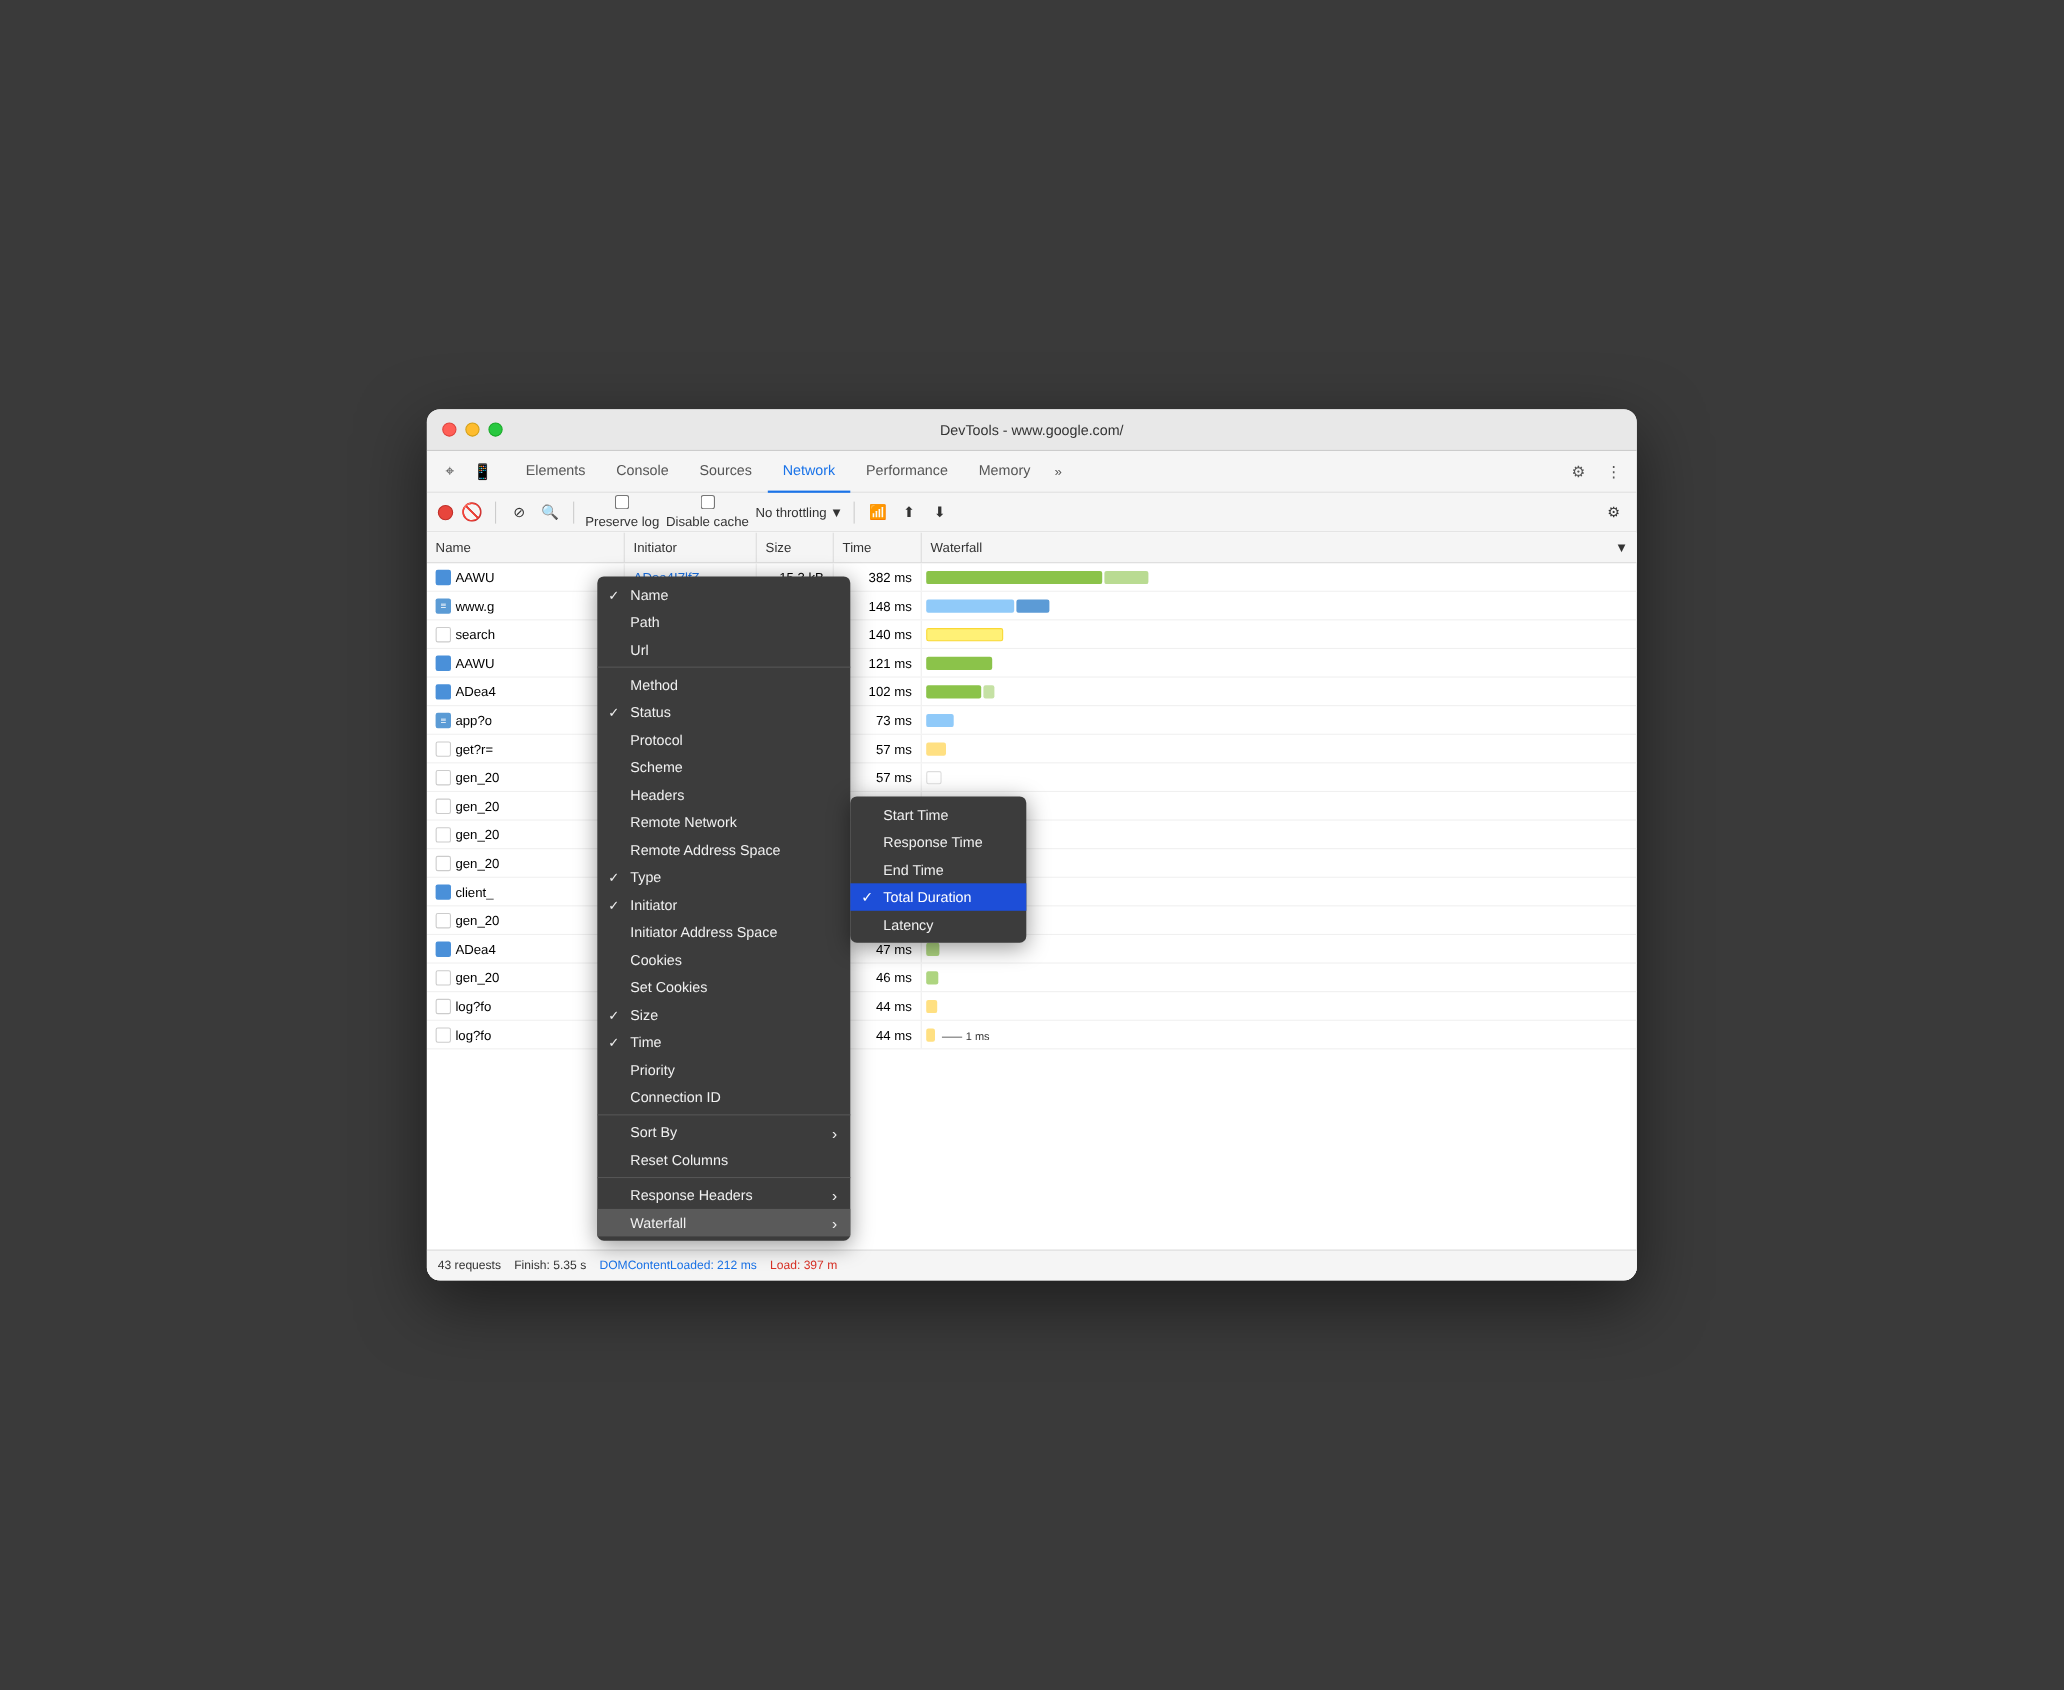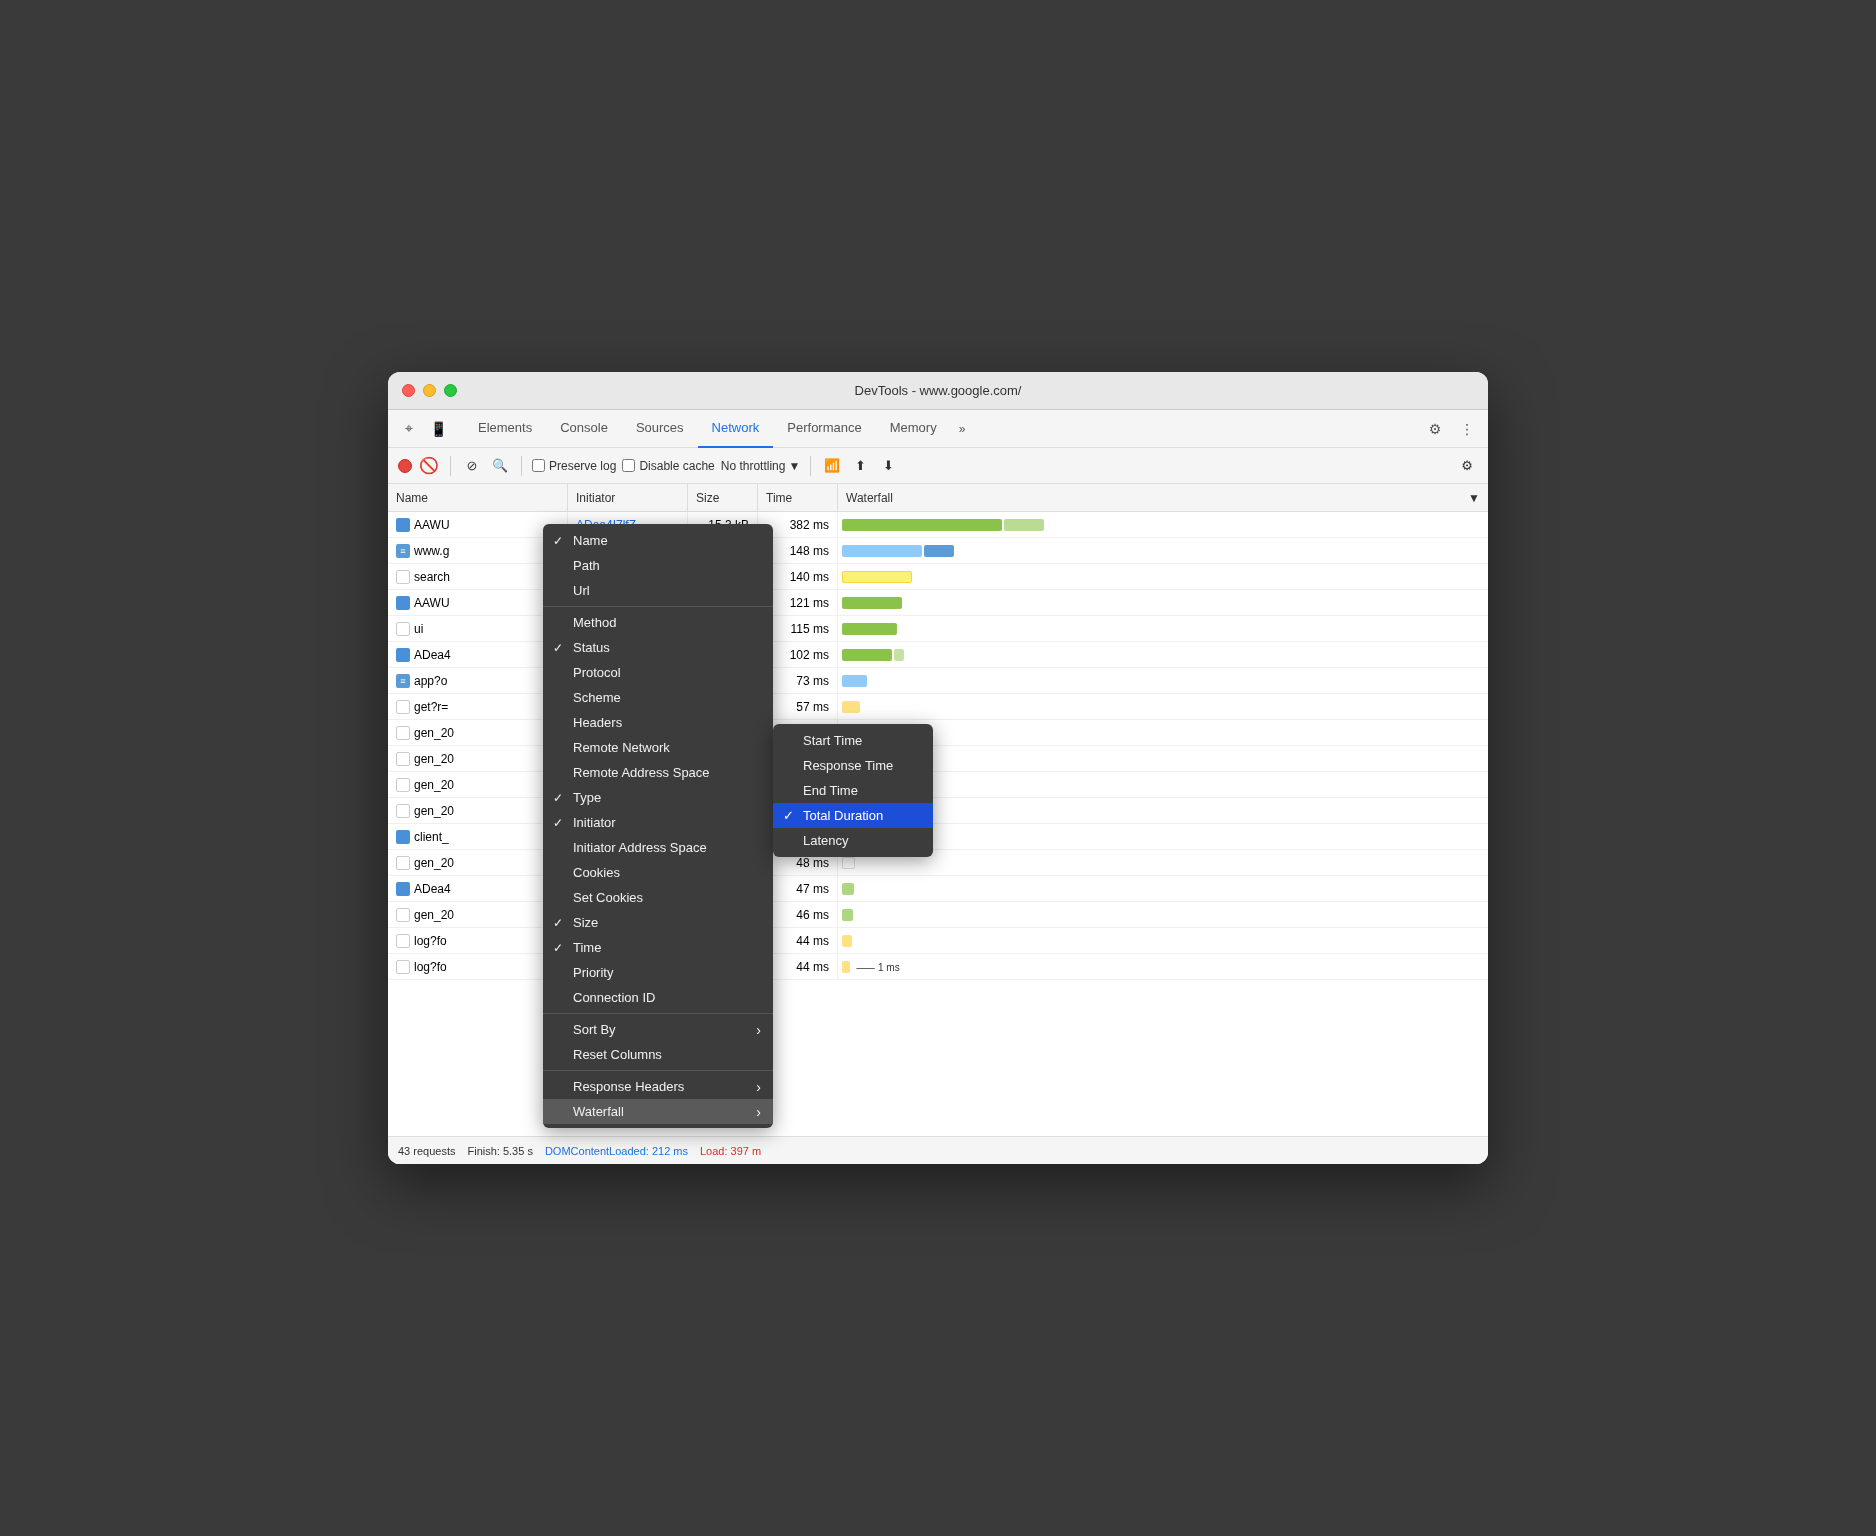--- a/index.html
+++ b/index.html
@@ -135,20 +135,21 @@
       background: #ccc;
       margin: 0 4px;
     }
     .checkbox-label {
       display: flex;
       align-items: center;
       gap: 4px;
       font-size: 12px;
       color: #333;
       cursor: pointer;
+      flex-direction: column;
     }
     .checkbox-label input { cursor: pointer; }
     .throttle-select {
       font-size: 12px;
       color: #333;
       border: none;
       background: transparent;
       cursor: pointer;
       display: flex;
       align-items: center;
@@ -499,34 +500,20 @@
           <div class="td td-initiator">ADea4I7lfZ...</div>
           <div class="td td-size">2.7 kB</div>
           <div class="td td-time">121 ms</div>
           <div class="td td-waterfall">
             <div class="waterfall-container">
               <div class="waterfall-bar bar-green" style="width:60px;"></div>
             </div>
           </div>
         </div>
 
-        <div class="tr">
-          <div class="td td-name">
-            <div class="resource-icon" style="border:1px solid #ccc;"></div>
-            <span class="name-text">ui</span>
-          </div>
-          <div class="td td-initiator">m=DhPYm...</div>
-          <div class="td td-size">0 B</div>
-          <div class="td td-time">115 ms</div>
-          <div class="td td-waterfall">
-            <div class="waterfall-container">
-              <div class="waterfall-bar bar-green" style="width:55px;"></div>
-            </div>
-          </div>
-        </div>
 
         <div class="tr">
           <div class="td td-name">
             <div class="resource-icon icon-img"></div>
             <span class="name-text">ADea4</span>
           </div>
           <div class="td td-initiator">(index)</div>
           <div class="td td-size">22 B</div>
           <div class="td td-time">102 ms</div>
           <div class="td td-waterfall">

